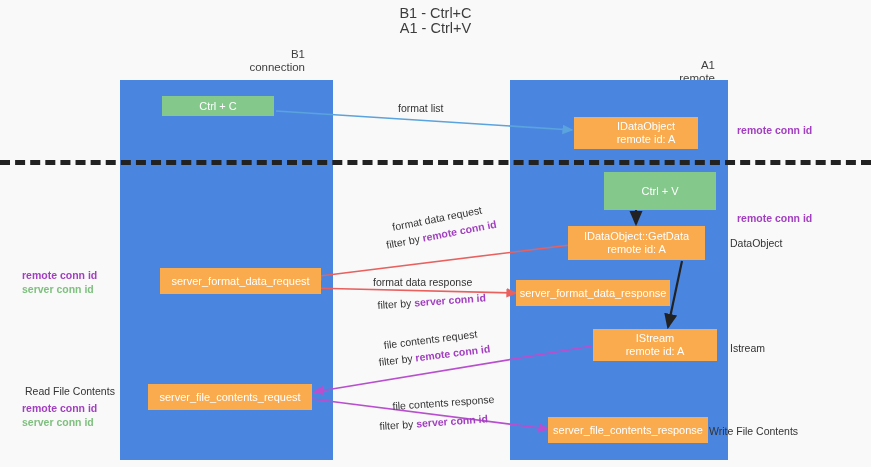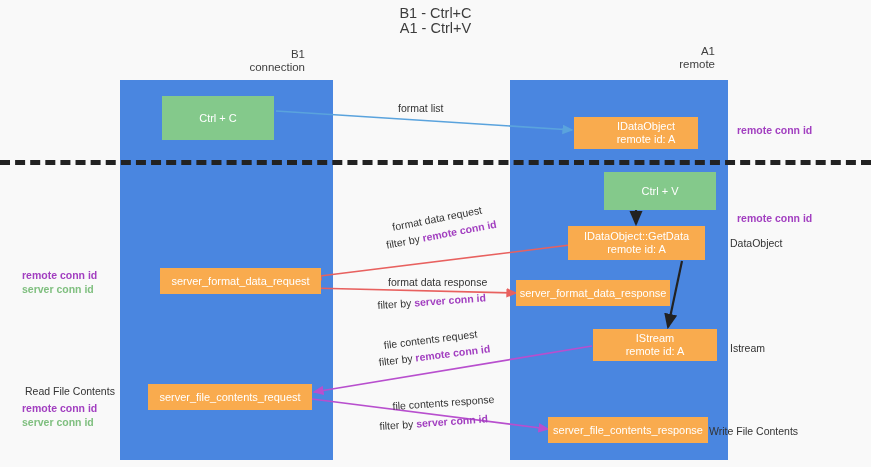--- a/index.html
+++ b/index.html
@@ -93,21 +93,21 @@
 </head>
 <body>
 
 <div id="canvas">
 
   <div class="title">B1 - Ctrl+C
 A1 - Ctrl+V</div>
 
   <div class="col-head" style="left:130px; top:48px; width:175px;">B1
 connection</div>
-  <div class="col-head" style="left:540px; top:45px; width:175px;">A1
+  <div class="col-head" style="left:540px; top:59px; width:175px;">A1
 remote</div>
 
   <div class="swimlane" style="left:120px; top:80px; width:213px; height:380px;"></div>
   <div class="swimlane" style="left:510px; top:80px; width:218px; height:380px;"></div>
 
   <svg class="wires" viewBox="0 0 871 467">
     <defs>
       <marker id="ah-blue" markerWidth="7" markerHeight="7" refX="6" refY="3" orient="auto">
         <path d="M0,0 L7,3 L0,6 z" fill="#5aa3dd"></path>
       </marker>
@@ -130,21 +130,21 @@
     <line x1="310" y1="288" x2="516" y2="293" stroke="#e8615f" stroke-width="1.6" marker-end="url(#ah-red)"></line>
 
     <line x1="682" y1="261" x2="668" y2="327" stroke="#222222" stroke-width="2.2" marker-end="url(#ah-black)"></line>
 
     <line x1="592" y1="346" x2="314" y2="392" stroke="#b84fce" stroke-width="1.6" marker-end="url(#ah-purple)"></line>
     <line x1="312" y1="399" x2="548" y2="429" stroke="#b84fce" stroke-width="1.6" marker-end="url(#ah-purple)"></line>
   </svg>
 
   <div class="dashed"></div>
 
-  <div class="node green" style="left:162px; top:96px; width:112px; height:44px;">
+  <div class="node green" style="left:162px; top:96px; width:112px; height:20px;">
     <span>Ctrl + C</span>
   </div>
 
   <div class="node orange" style="left:574px; top:117px; width:124px; height:32px;padding-left:20px;">
     <span>IDataObject</span>
     <span>remote id: A</span>
   </div>
 
   <div class="node green" style="left:604px; top:172px; width:112px; height:38px;">
     <span>Ctrl + V</span>
@@ -174,21 +174,21 @@
 
   <div class="node orange" style="left:548px; top:417px; width:160px; height:26px;">
     <span>server_file_contents_response</span>
   </div>
 
   <div class="edge-label" style="left:398px; top:101px;">format list</div>
 
   <div class="edge-label rot-a" style="left:391px; top:220px;">format data request</div>
   <div class="edge-label rot-a" style="left:385px; top:238px;"><span>filter by </span><span class="c-remote">remote conn id</span></div>
 
-  <div class="edge-label" style="left:388px; top:275px;">format data response</div>
+  <div class="edge-label" style="left:373px; top:275px;">format data response</div>
   <div class="edge-label rot-c" style="left:377px; top:298px;"><span>filter by </span><span class="c-server-purple">server conn id</span></div>
 
   <div class="edge-label rot-b" style="left:383px; top:338px;">file contents request</div>
   <div class="edge-label rot-b" style="left:378px; top:355px;"><span>filter by </span><span class="c-remote">remote conn id</span></div>
 
   <div class="edge-label rot-c" style="left:392px; top:399px;">file contents response</div>
   <div class="edge-label rot-c" style="left:379px; top:419px;"><span>filter by </span><span class="c-server-purple">server conn id</span></div>
 
   <div class="side-label c-remote" style="left:737px; top:123px;">remote conn id</div>
   <div class="side-label c-remote" style="left:737px; top:211px;">remote conn id</div>

